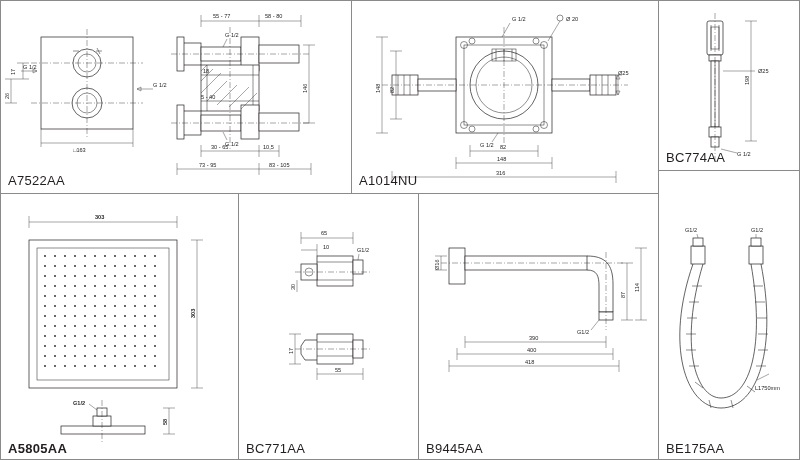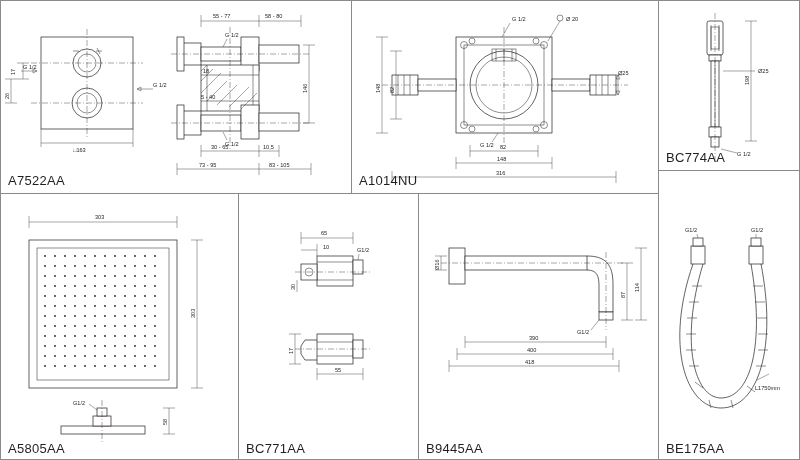--- a/index.html
+++ b/index.html
@@ -262,21 +262,21 @@
         <line class="dim" x1="64" y1="70" x2="96" y2="70"></line>
         <text x="99" y="72">Ø25</text>
 
         <line class="dim" x1="62" y1="148" x2="78" y2="152"></line>
         <text x="78" y="155">G 1/2</text>
       </svg>
     </div>
     <div class="code">BC774AA</div>
   </div>
 
-  <div class="cell last-row" style="left:0;top:193px;width:238px;height:267px;">
+  <div class="cell last-row" style="left:0;top:193px;width:238px;height:267px;font-weight:bold;">
     <div class="art">
       <svg width="238" height="267" viewBox="0 0 238 267">
 
         <rect class="ln" x="28" y="46" width="148" height="148"></rect>
         <rect class="thin" x="36" y="54" width="132" height="132"></rect>
 
         <g class="dot">
 
           <g>
             <circle cx="44" cy="62" r="0.9"></circle>

